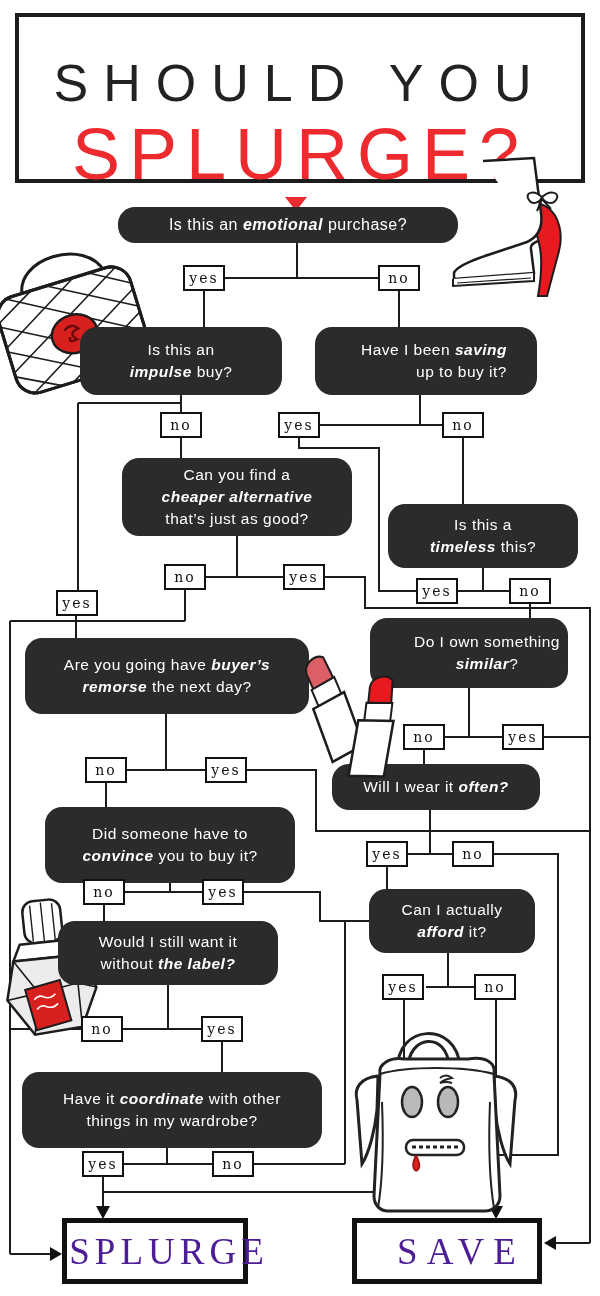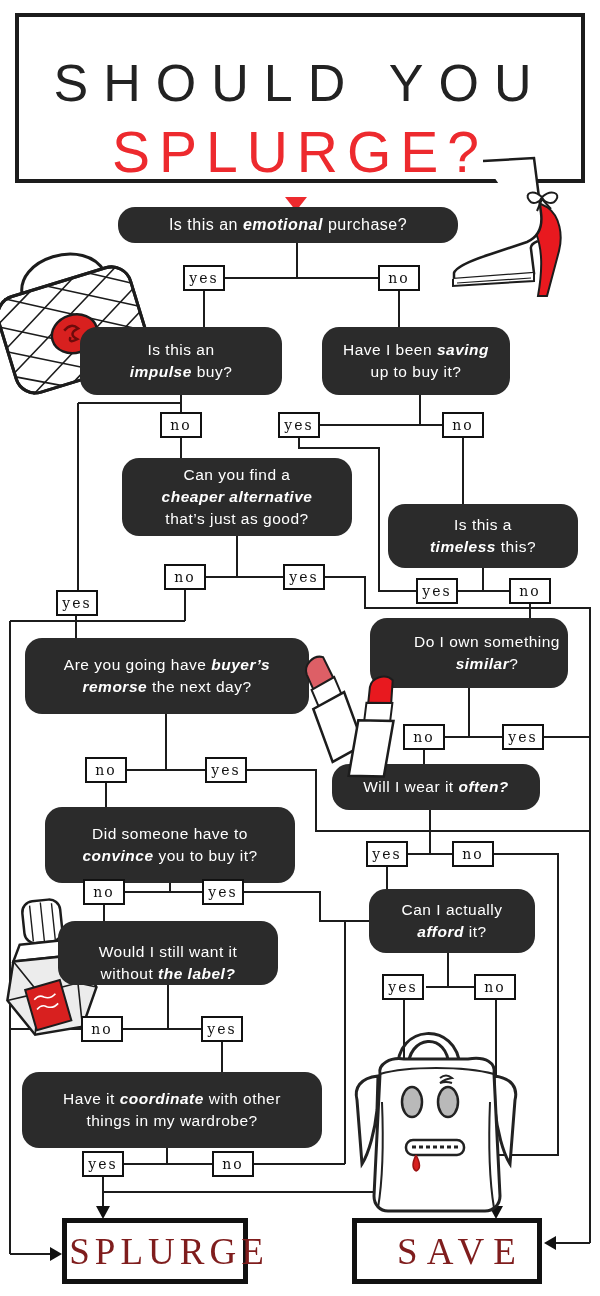--- a/index.html
+++ b/index.html
@@ -14,27 +14,27 @@
      font-size:15.5px;letter-spacing:.5px;line-height:1.42;box-sizing:border-box;border-radius:17px;}
   .q .inner{display:inline-block;}
   .q .em{font-style:italic;font-weight:bold;}
   .yn{position:absolute;z-index:3;background:#ffffff;border:2.5px solid #111111;
       box-sizing:border-box;width:42px;height:26px;display:flex;align-items:center;
       justify-content:center;font-family:"DejaVu Serif","Liberation Serif",serif;
       font-size:14px;letter-spacing:2px;color:#111;}
   #title-box{position:absolute;z-index:3;left:15px;top:13px;width:570px;height:170px;
       border:4px solid #1c1c1c;box-sizing:border-box;background:#ffffff;text-align:center;}
   #title-line1{margin-top:36px;font-size:52px;font-weight:300;letter-spacing:15px;color:#222;}
-  #title-line2{margin-top:6px;font-size:57px;font-weight:400;letter-spacing:9px;color:#ed2a2e;}
+  #title-line2{margin-top:0;font-size:72px;font-weight:400;letter-spacing:9px;color:#ed2a2e;}
   #red-triangle{position:absolute;z-index:3;left:285px;top:197px;width:0;height:0;
       border-left:11px solid transparent;border-right:11px solid transparent;
       border-top:14px solid #ed2a2e;}
   .result{position:absolute;z-index:3;background:#ffffff;border:5px solid #111111;
       box-sizing:border-box;display:flex;align-items:center;justify-content:center;
-      font-family:"Liberation Serif","DejaVu Serif",serif;font-size:37px;color:#7f1d1d;
+      font-family:"Liberation Serif","DejaVu Serif",serif;font-size:37px;color:#4c1d95;
       letter-spacing:5px;padding-left:28px;}
 </style>
 </head>
 <body>
 
 <div id="canvas">
 
   <svg id="connectors" class="layer" width="600" height="1296" viewBox="0 0 600 1296">
     <g fill="none" stroke="#1c1c1c" stroke-width="2">
       <path d="M297,243 V278 M225,278 H378 M204,290 V327 M399,290 V327"></path>
@@ -114,21 +114,21 @@
   <div id="red-triangle"></div>
 
   <div class="q" style="left:118px;top:207px;width:340px;height:36px;font-size:16px;">
     <span class="inner"><span>Is this an </span><span class="em">emotional</span><span> purchase?</span></span>
   </div>
 
   <div class="q" style="left:80px;top:327px;width:202px;height:68px;">
     <span class="inner" style="width:125px;text-align:center;"><span>Is this an </span><span class="em">impulse</span><span> buy?</span></span>
   </div>
 
-  <div class="q" style="left:322px;top:327px;width:188px;height:68px;">
+  <div class="q" style="left:315px;top:327px;width:222px;height:68px;text-align:right;">
     <span class="inner" style="width:162px;"><span>Have I been </span><span class="em">saving</span><span> up to buy it?</span></span>
   </div>
 
   <div class="q" style="left:122px;top:458px;width:230px;height:78px;">
     <span class="inner" style="width:172px;"><span>Can you find a </span><span class="em">cheaper alternative</span><span> that’s just as good?</span></span>
   </div>
 
   <div class="q" style="left:388px;top:504px;width:190px;height:64px;">
     <span class="inner" style="width:120px;"><span>Is this a </span><span class="em">timeless</span><span> this?</span></span>
   </div>
@@ -142,21 +142,21 @@
   </div>
 
   <div class="q" style="left:332px;top:764px;width:208px;height:46px;">
     <span class="inner"><span>Will I wear it </span><span class="em">often?</span><span></span></span>
   </div>
 
   <div class="q" style="left:45px;top:807px;width:250px;height:76px;">
     <span class="inner" style="width:196px;"><span>Did someone have to </span><span class="em">convince</span><span> you to buy it?</span></span>
   </div>
 
-  <div class="q" style="left:58px;top:921px;width:220px;height:64px;align-items:flex-end;">
+  <div class="q" style="left:58px;top:921px;width:220px;height:64px;">
     <span class="inner" style="width:170px;"><span>Would I still want it without </span><span class="em">the label?</span><span></span></span>
   </div>
 
   <div class="q" style="left:369px;top:889px;width:166px;height:64px;">
     <span class="inner" style="width:120px;"><span>Can I actually </span><span class="em">afford</span><span> it?</span></span>
   </div>
 
   <div class="q" style="left:22px;top:1072px;width:300px;height:76px;">
     <span class="inner" style="width:252px;"><span>Have it </span><span class="em">coordinate</span><span> with other things in my wardrobe?</span></span>
   </div>

